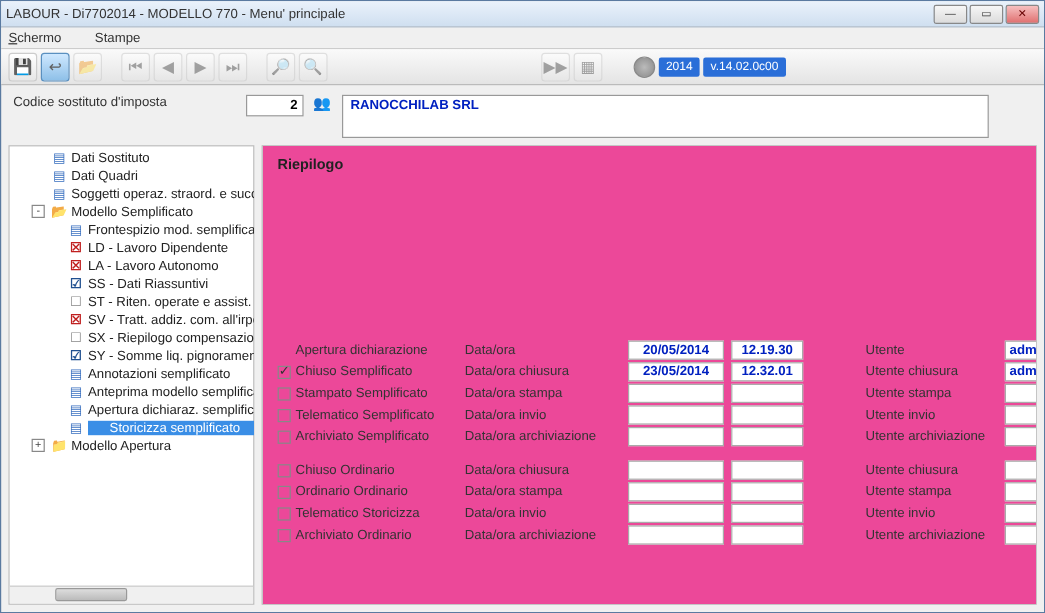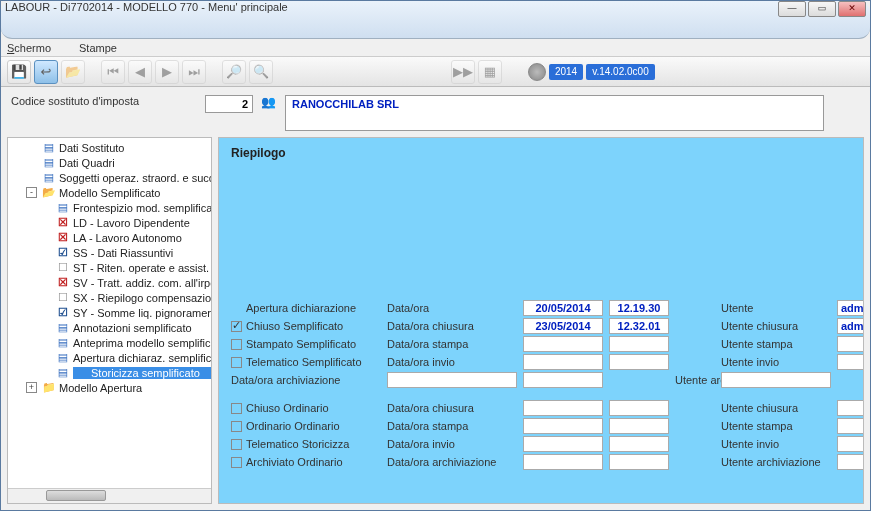--- a/index.html
+++ b/index.html
@@ -13,29 +13,28 @@
   .window {
     width: 871px;
     height: 511px;
     background: #f0f0f0;
     border: 1px solid #5a7aa0;
     display: flex;
     flex-direction: column;
     box-shadow: 0 0 8px rgba(0,0,0,0.3);
   }
   .titlebar {
-    height: 38px;
+    height: 22px;
     background: linear-gradient(#eaf2fb, #cfdff0);
     border-bottom: 1px solid #a0b0c0;
     display: flex;
-    align-items: flex-start;
+    align-items: center;
     padding: 0 4px;
     font-size: 11px;
     color: #333;
-    border-radius: 11px;
   }
   .titlebar .spacer { flex: 1; }
   .win-btns { display: flex; gap: 2px; }
   .win-btn {
     width: 28px; height: 16px;
     background: linear-gradient(#f6f6f6,#dcdcdc);
     border: 1px solid #888;
     border-radius: 2px;
     font-size: 9px;
     line-height: 12px;
@@ -188,21 +187,21 @@
   .tree-scroll .thumb {
     position: absolute; left: 38px; top: 1px;
     width: 60px; height: 11px;
     background: linear-gradient(#ddd,#bbb);
     border: 1px solid #999;
     border-radius: 2px;
   }
   .detail {
     flex: 1;
     border: 1px solid #bbb;
-    background: #7dd3fc;
+    background: #ec4899;
     padding: 8px 12px;
     overflow: auto;
   }
   .detail h3 {
     margin: 0 0 140px 0;
     font-size: 12px;
     font-weight: bold;
     color: #222;
   }
   .grid {
@@ -428,20 +427,24 @@
             <div class="col-chk">
               <span class="chkbox"></span>
               <span>Telematico Semplificato</span>
             </div>
             <div class="col-lbl">Data/ora invio</div>
             <div class="fld"></div>
             <div class="fld"></div>
             <div></div>
             <div class="col-lbl">Utente invio</div>
             <div class="fld left"></div>
+            <div class="col-chk">
+              <span class="chkbox"></span>
+              <span>Archiviato Semplificato</span>
+            </div>
             <div class="col-lbl">Data/ora archiviazione</div>
             <div class="fld"></div>
             <div class="fld"></div>
             <div></div>
             <div class="col-lbl">Utente archiviazione</div>
             <div class="fld left"></div>
             <div class="spacer-row"></div>
             <div class="col-chk">
               <span class="chkbox"></span>
               <span>Chiuso Ordinario</span>

